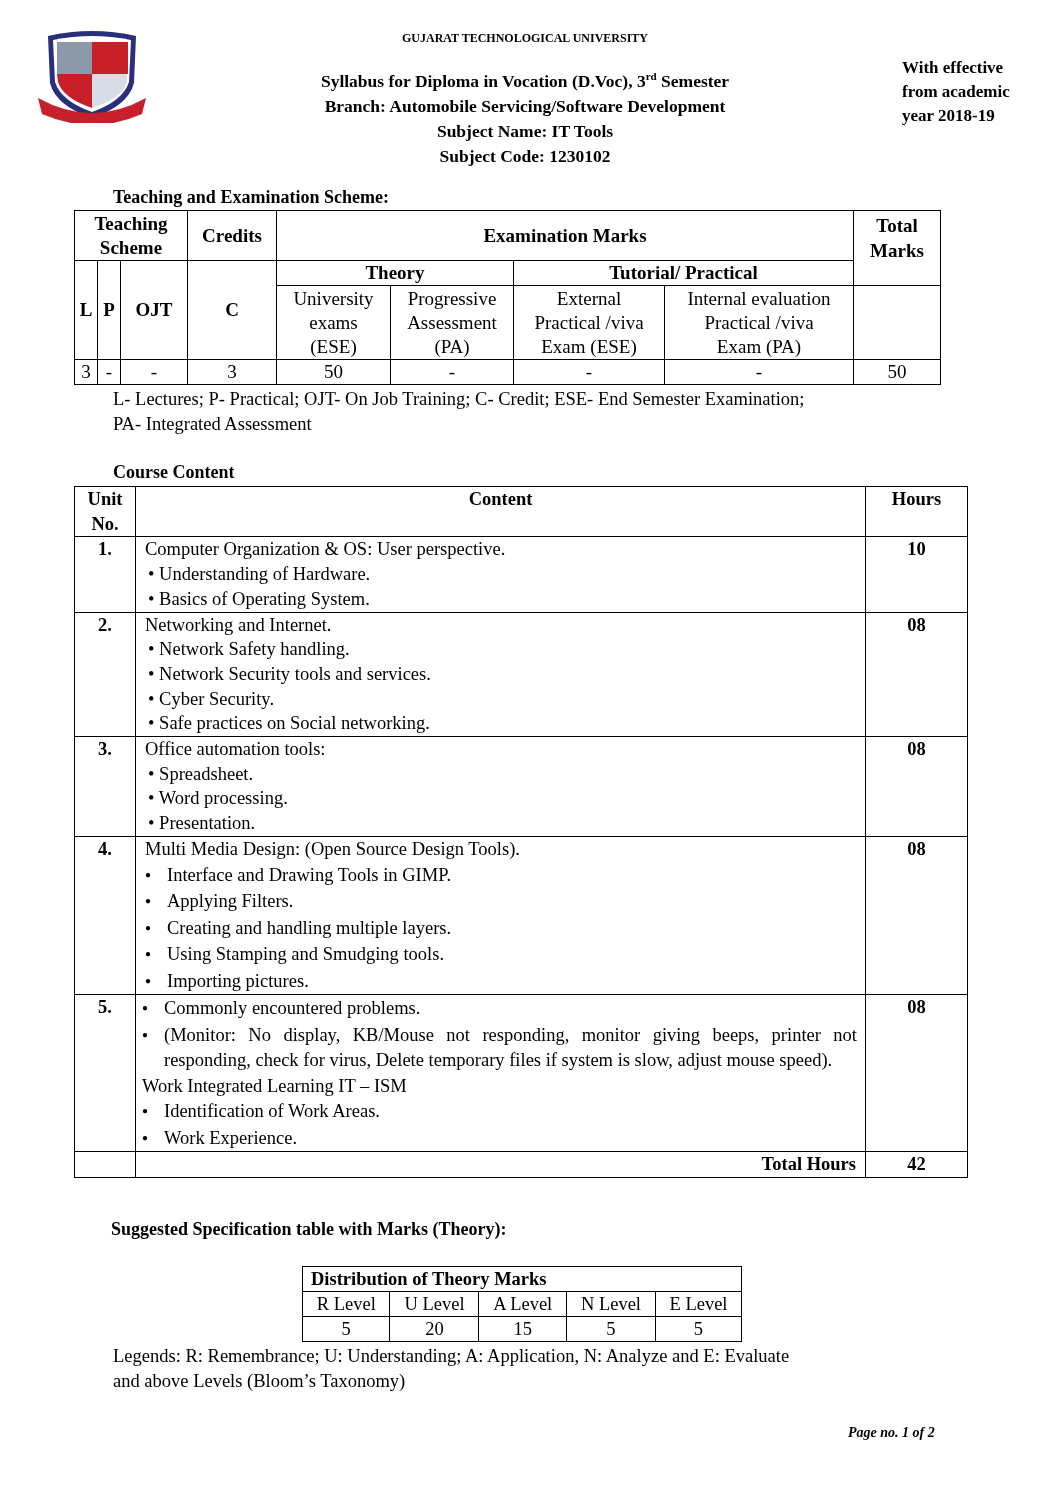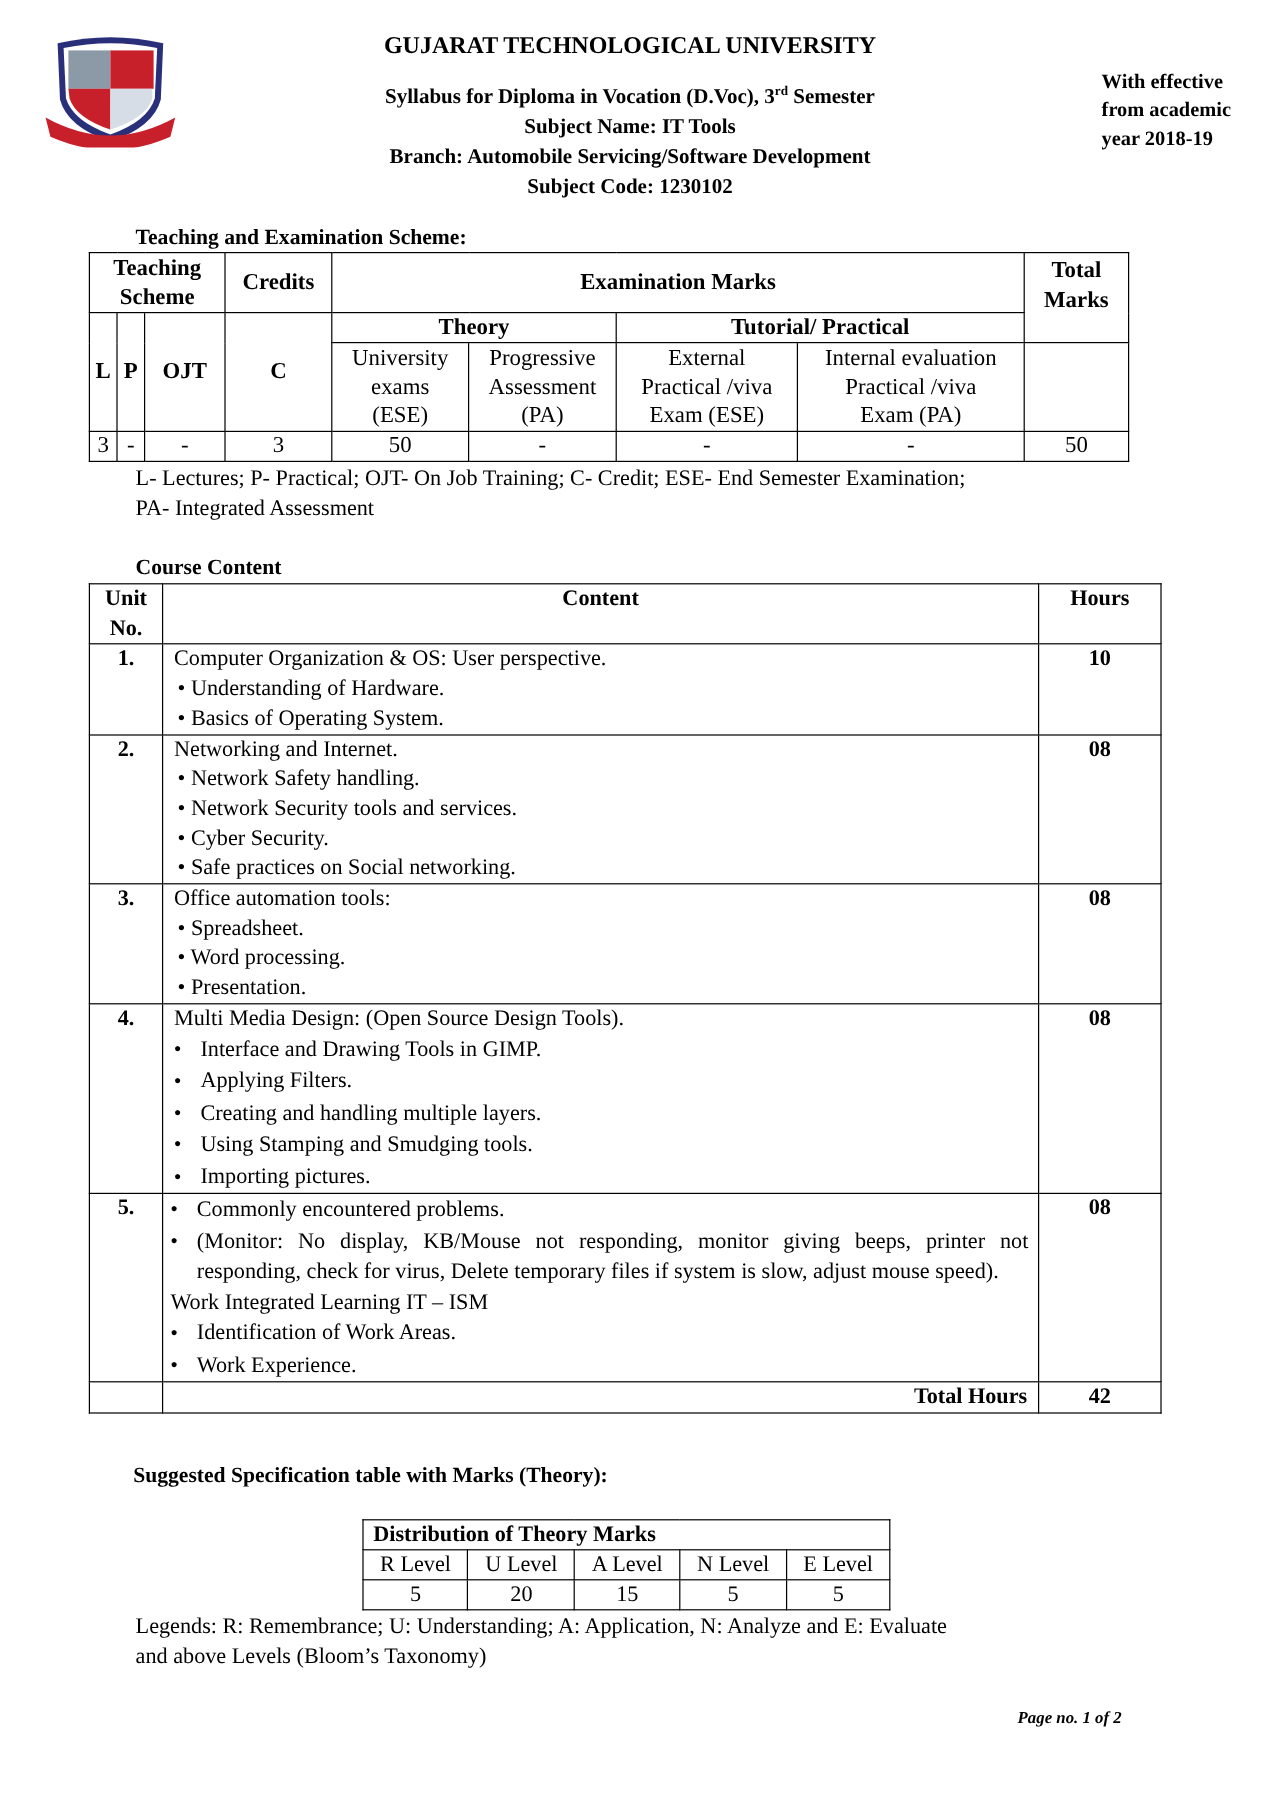--- a/index.html
+++ b/index.html
@@ -1,22 +1,22 @@
 <!DOCTYPE html>
 <html><head>
 <meta charset="utf-8">
 <style>
   html, body { margin: 0; padding: 0; background: #ffffff; }
   body { width: 1058px; height: 1497px; position: relative; font-family: "Liberation Serif", serif; color: #000; overflow: hidden; }
   .abs { position: absolute; }
   .logo { left: 30px; top: 28px; width: 125px; height: 95px; }
   .hdr { left: 280px; width: 490px; text-align: center; font-weight: bold; font-size: 17.5px; line-height: 25px; }
-  .uni { top: 26px; font-size: 20px; }
+  .uni { top: 26px; font-size: 12px; }
   .sub { top: 64px; }
-  .eff { left: 902px; top: 56px; font-weight: bold; font-size: 17px; line-height: 24px; margin-left: 16px; }
+  .eff { left: 902px; top: 56px; font-weight: bold; font-size: 17px; line-height: 24px; }
   .sec { font-weight: bold; font-size: 18px; }
   table { border-collapse: collapse; }
   td, th { border: 1.6px solid #000; padding: 0; font-family: "Liberation Serif", serif; }
   .scheme { left: 74px; top: 210px; width: 867px; font-size: 19px; padding-left: 14px; }
   .scheme td { text-align: center; line-height: 24px; }
   .b { font-weight: bold; }
   .legend { left: 113px; font-size: 18.5px; line-height: 25px; }
   .course { left: 74px; top: 486px; width: 894px; font-size: 18.5px; }
   .course td { vertical-align: top; line-height: 24.7px; }
   .course .unit { width: 60px; text-align: center; font-weight: bold; }
@@ -41,22 +41,22 @@
     <rect x="62" y="14" width="36" height="32" fill="#c8202a"></rect>
     <path d="M27 46 H62 V80 Q33 70 28 54 Z" fill="#c8202a"></path>
     <path d="M62 46 H97 V54 Q92 70 62 80 Z" fill="#d7dde6"></path>
     <path d="M8 70 Q62 100 116 70 L112 86 Q62 108 12 86 Z" fill="#c8202a"></path>
   </svg>
 </div>
 
 <div class="abs hdr uni">GUJARAT TECHNOLOGICAL UNIVERSITY</div>
 <div class="abs hdr sub">
   <div><span>Syllabus for Diploma in Vocation (D.Voc), 3</span><sup style="font-size:11px">rd</sup><span> Semester</span></div>
+  <div>Branch: Automobile Servicing/Software Development</div>
   <div>Subject Name: IT Tools</div>
-  <div>Branch: Automobile Servicing/Software Development</div>
   <div>Subject Code: 1230102</div>
 </div>
 <div class="abs eff">
   <div>With effective</div>
   <div>from academic</div>
   <div>year 2018-19</div>
 </div>
 
 <div class="abs sec" style="left:113px; top:187px;">Teaching and Examination Scheme:</div>
 <table class="abs scheme">

